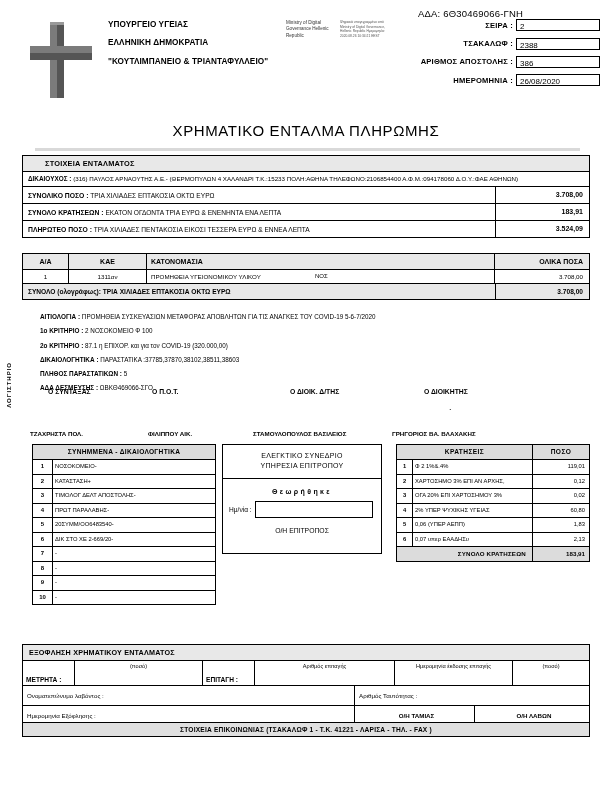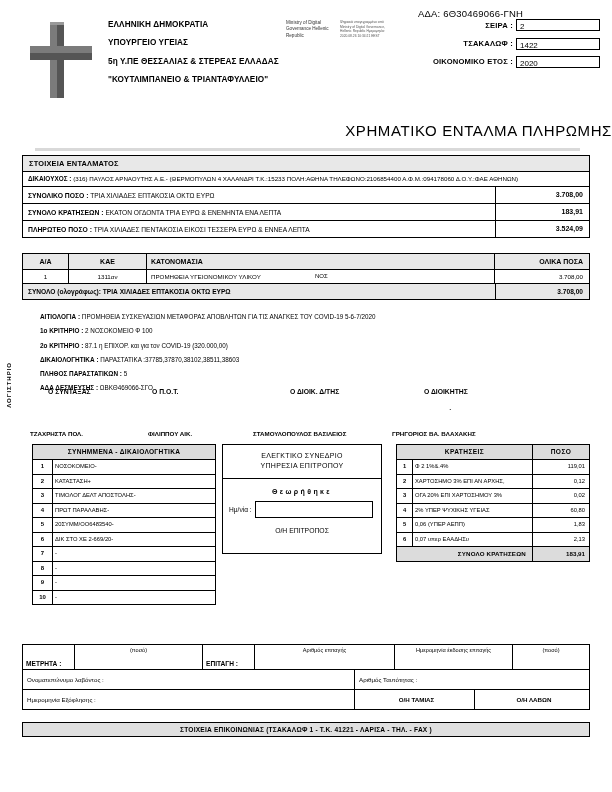--- a/index.html
+++ b/index.html
@@ -109,21 +109,21 @@
     line-height: 11px;
     background: #fff;
   }
 
   
   .title {
     position: absolute;
     top: 122px;
     left: 0;
     width: 612px;
-    text-align: right;
+    text-align: center;
     font-size: 15px;
     letter-spacing: 0.6px;
   }
   .title-rule {
     position: absolute;
     top: 148px;
     left: 35px;
     width: 545px;
     height: 3px;
     background: #d9d9d9;
@@ -136,21 +136,21 @@
     left: 22px;
     width: 568px;
     border: 1px solid #000;
     box-sizing: border-box;
   }
   .band {
     background: #e8e8e8;
     border-bottom: 1px solid #000;
     font-size: 7.4px;
     font-weight: bold;
-    padding: 3px 6px;
+    padding: 3px 22px;
     letter-spacing: 0.2px;
   }
   .benef {
     border-bottom: 1px solid #000;
     font-size: 6.2px;
     padding: 3px 5px 3px 5px;
     line-height: 8.4px;
   }
   .benef b { font-size: 6.4px; }
 
@@ -496,43 +496,46 @@
   <div class="header">
     <svg class="emblem" viewBox="0 0 66 80">
       <rect x="22" y="2" width="7" height="76" fill="#7b7b7b"></rect>
       <rect x="29" y="2" width="7" height="76" fill="#555"></rect>
       <rect x="2" y="26" width="62" height="7" fill="#7b7b7b"></rect>
       <rect x="2" y="33" width="62" height="7" fill="#555"></rect>
       <rect x="22" y="2" width="14" height="3" fill="#999"></rect>
     </svg>
 
     <div class="org-lines">
+      <div>ΥΠΟΥΡΓΕΙΟ ΥΓΕΙΑΣ</div>
       <div>ΕΛΛΗΝΙΚΗ ΔΗΜΟΚΡΑΤΙΑ</div>
-      <div>ΥΠΟΥΡΓΕΙΟ ΥΓΕΙΑΣ</div>
-      <div>5η Υ.ΠΕ ΘΕΣΣΑΛΙΑΣ &amp; ΣΤΕΡΕΑΣ ΕΛΛΑΔΑΣ</div>
       <div>"ΚΟΥΤΛΙΜΠΑΝΕΙΟ &amp; ΤΡΙΑΝΤΑΦΥΛΛΕΙΟ"</div>
     </div>
 
     <div class="minlogo">
       <div class="en">Ministry of Digital Governance Hellenic Republic</div>
       <div class="gr">Ψηφιακά υπογεγραμμένο από Ministry of Digital Governance, Hellenic Republic Ημερομηνία: 2020.08.26 10:34:21 EEST</div>
     </div>
 
     <div class="fields">
       <div class="field-row">
         <span class="field-label">ΣΕΙΡΑ :</span>
         <span class="field-box">2</span>
       </div>
       <div class="field-row">
         <span class="field-label">ΤΣΑΚΑΛΩΦ :</span>
-        <span class="field-box">1422</span>
+        <span class="field-box">2388</span>
       </div>
       <div class="field-row">
-        <span class="field-label">ΟΙΚΟΝΟΜΙΚΟ ΕΤΟΣ :</span>
-        <span class="field-box">2020</span>
+        <span class="field-label">ΑΡΙΘΜΟΣ ΑΠΟΣΤΟΛΗΣ :</span>
+        <span class="field-box">386</span>
+      </div>
+      <div class="field-row">
+        <span class="field-label">ΗΜΕΡΟΜΗΝΙΑ :</span>
+        <span class="field-box">26/08/2020</span>
       </div>
     </div>
   </div>
 
   <div class="title">ΧΡΗΜΑΤΙΚΟ ΕΝΤΑΛΜΑ ΠΛΗΡΩΜΗΣ</div>
   <div class="title-rule"></div>
 
   <div class="mainbox">
     <div class="band">ΣΤΟΙΧΕΙΑ ΕΝΤΑΛΜΑΤΟΣ</div>
     <div class="benef">
@@ -720,20 +723,21 @@
         <div class="d">0,07 υπερ ΕΑΑΔΗΣυ</div>
         <div class="v">2,13</div>
       </div>
     <div class="ded-total">
       <div class="tl">ΣΥΝΟΛΟ ΚΡΑΤΗΣΕΩΝ</div>
       <div class="tv">183,91</div>
     </div>
   </div>
 
   <div class="setbox">
+    <div class="set-head">ΕΞΟΦΛΗΣΗ ΧΡΗΜΑΤΙΚΟΥ ΕΝΤΑΛΜΑΤΟΣ</div>
     <div class="set-row1">
       <div class="cell" style="width:52px;">
         <span class="bold-lbl">ΜΕΤΡΗΤΑ :</span>
       </div>
       <div class="cell" style="width:128px;">
         <span class="small-top">(ποσό)</span>
       </div>
       <div class="cell" style="width:52px;">
         <span class="bold-lbl">ΕΠΙΤΑΓΗ :</span>
       </div>

